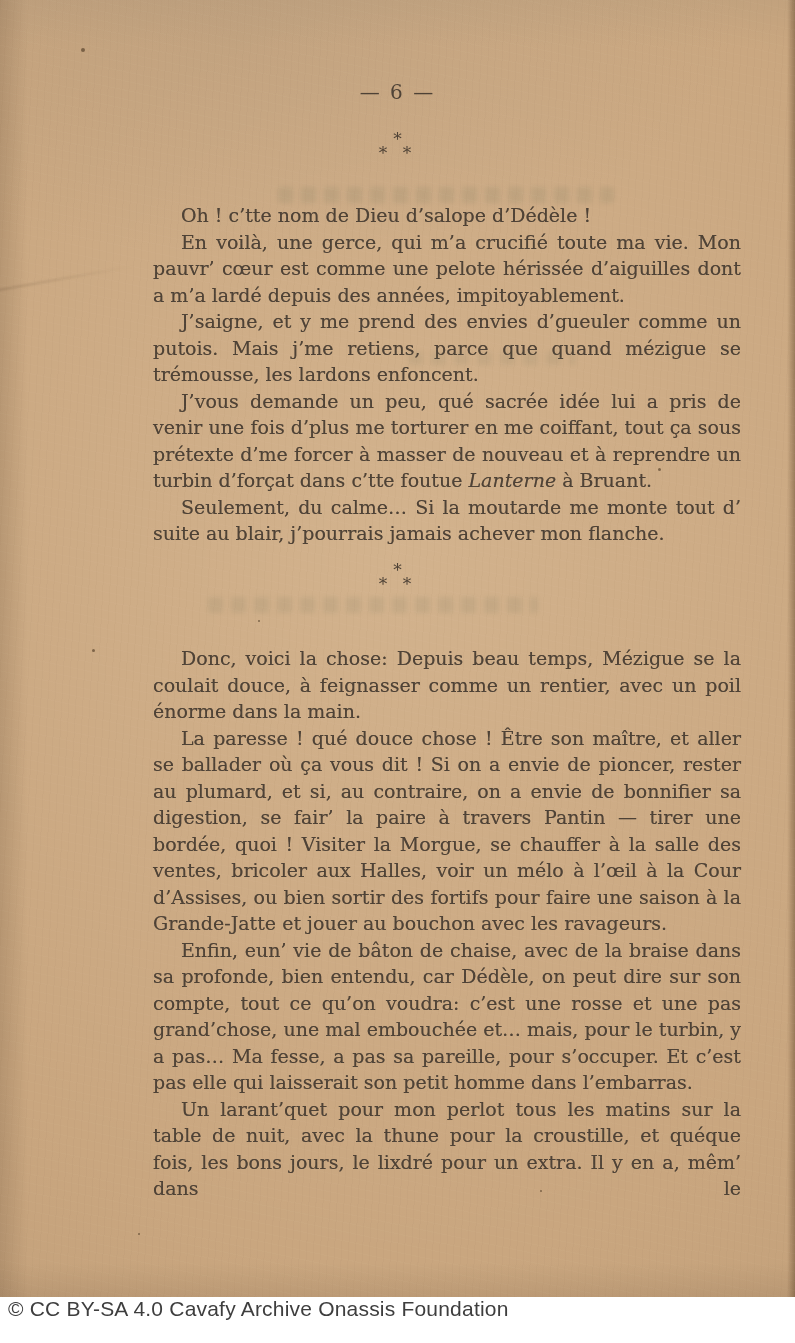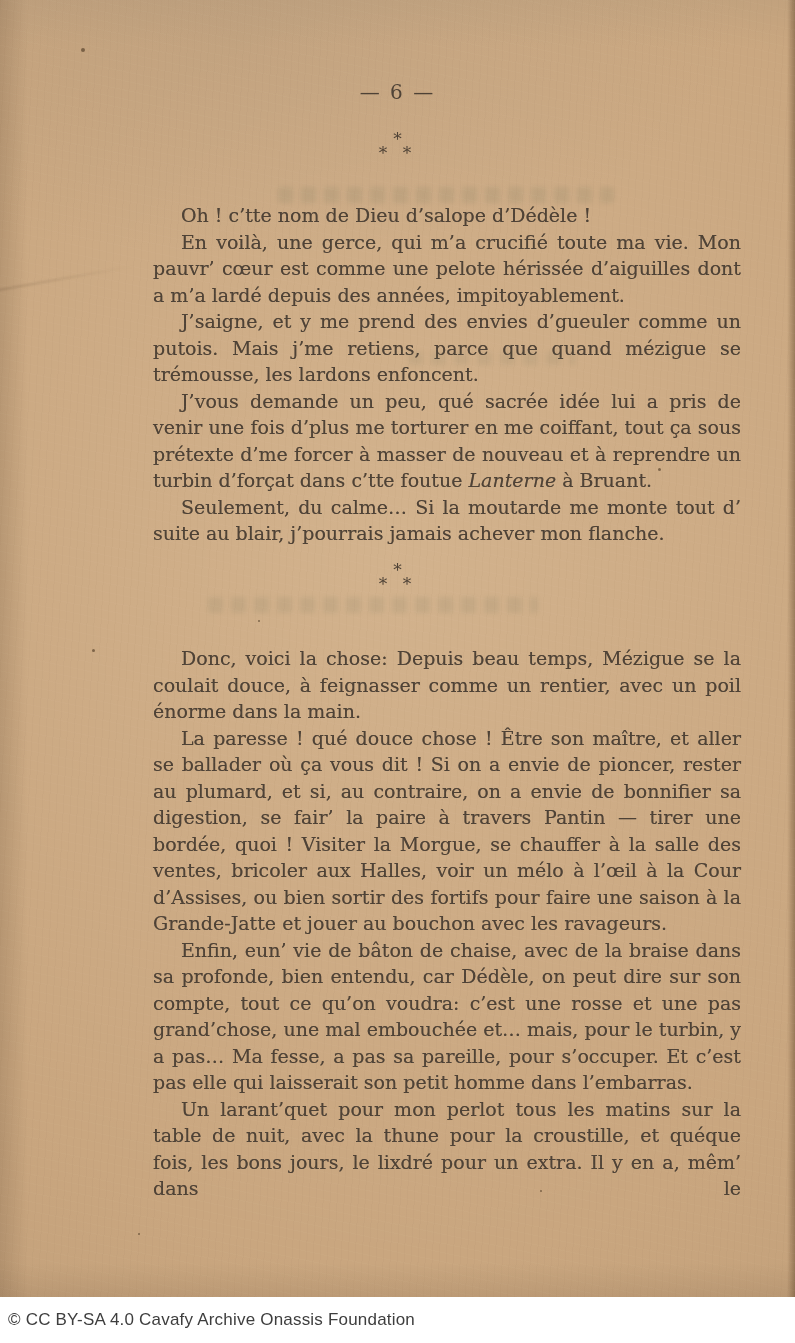--- a/index.html
+++ b/index.html
@@ -68,23 +68,23 @@
   .speck{position:absolute;border-radius:50%;background:rgba(60,42,22,.55);pointer-events:none;}
   .crease{
     position:absolute;left:-14px;top:278px;width:150px;height:2px;
     background:linear-gradient(90deg,rgba(95,72,50,.28),transparent);
     transform:rotate(-10deg);filter:blur(1px);pointer-events:none;
   }
   
   .footer-bar{
     position:absolute;left:0;bottom:0;width:729px;height:46px;
     background:var(--footer-bg,#fff);
-    display:flex;align-items:center;
+    display:flex;align-items:flex-start;
     font-family:"Liberation Sans","DejaVu Sans",sans-serif;
-    font-size:17px;font-weight:500;letter-spacing:.2px;
+    font-size:21px;font-weight:500;letter-spacing:.2px;
     color:var(--footer-ink,#3e3e3e);
     padding-left:8px;box-sizing:border-box;
   }
 </style>
 </head>
 <body>
 
 <div class="scan">
 
   <div class="page-header">— 6 —</div>

